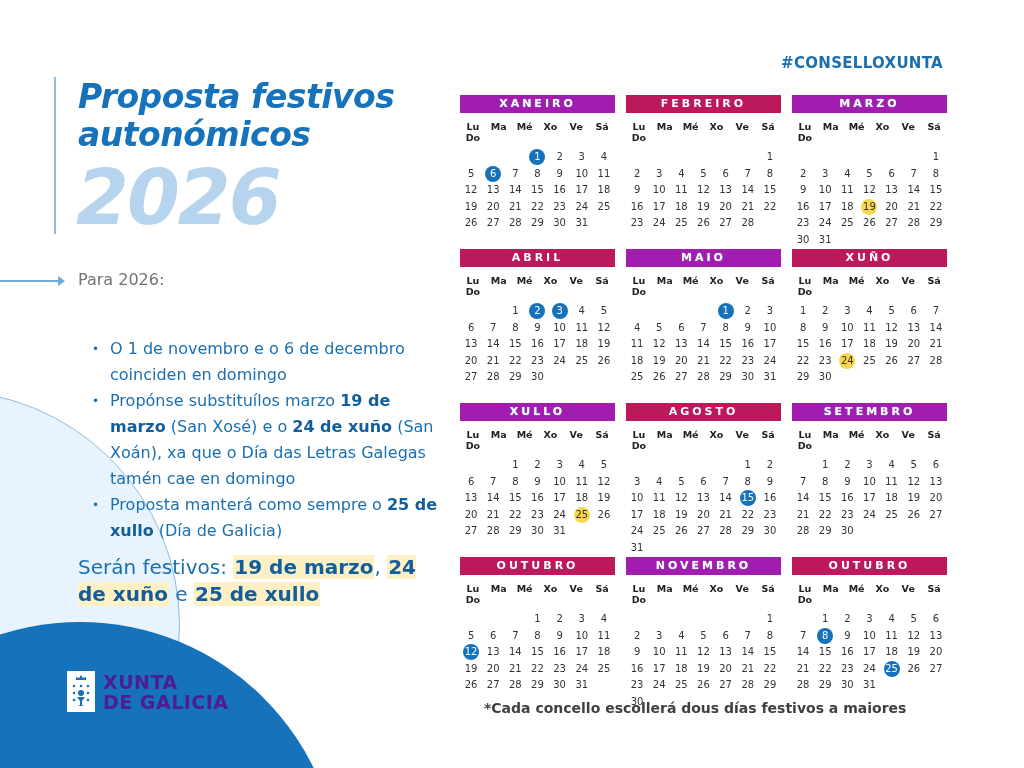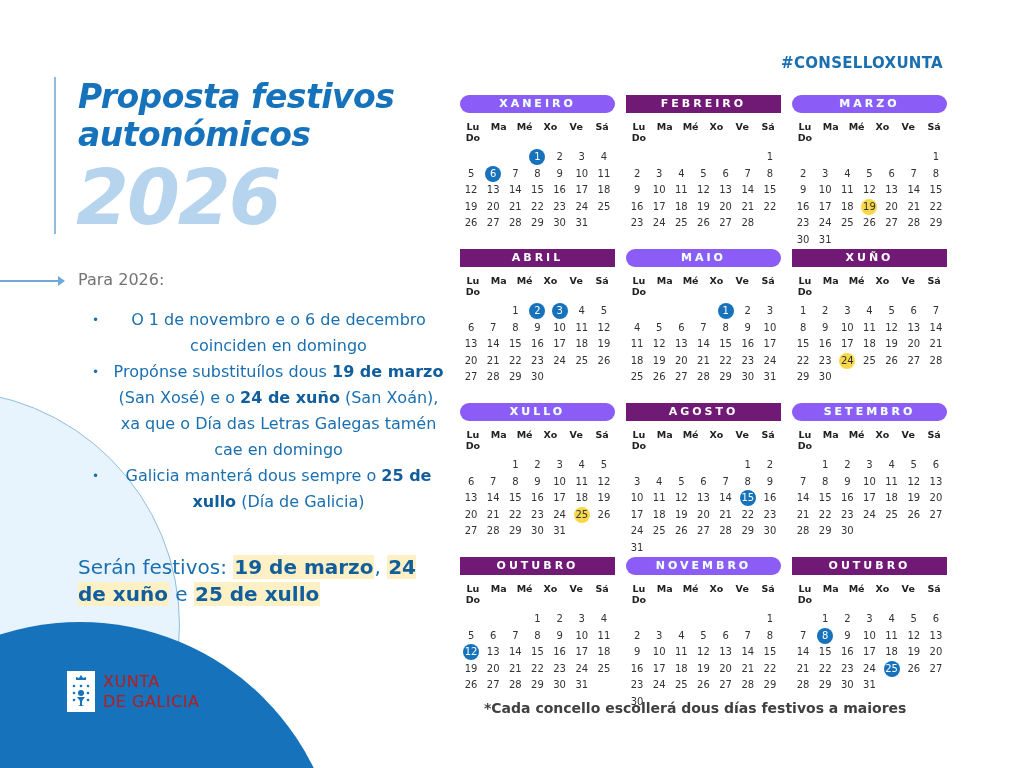--- a/index.html
+++ b/index.html
@@ -20,42 +20,42 @@
     .title { position:absolute; left:78px; top:78px; font-family:"DejaVu Sans", sans-serif;
       font-style:italic; font-weight:bold; color:#1572bb; font-size:33px; line-height:38px; letter-spacing:-0.5px; }
     .year { position:absolute; left:76px; top:158px; font-style:italic; font-weight:bold;
       color:#b7d4ee; font-size:76px; line-height:80px; letter-spacing:-2px; }
 
     .arrow { position:absolute; left:0; top:280px; width:62px; height:2px; background:#6fa9d8; }
     .arrow-head { position:absolute; left:58px; top:276px; width:0; height:0;
       border-top:5px solid transparent; border-bottom:5px solid transparent; border-left:7px solid #6fa9d8; }
 
     .para { position:absolute; left:78px; top:270px; font-size:16px; color:#737373; }
-    .bullets { position:absolute; left:92px; top:307px; width:355px; list-style:none; font-size:16px; line-height:26px; color:#1a6fb0;text-align:center; }
+    .bullets { position:absolute; left:92px; top:336px; width:355px; list-style:none; font-size:16px; line-height:26px; color:#1a6fb0; }
     .bullets li { position:relative; padding-left:18px; }
     .bullets li::before { content:"•"; position:absolute; left:0; top:0; font-size:12px; }
     .bullets b { color:#125e9c; }
 
     .summary { position:absolute; left:78px; top:554px; width:370px; font-size:20px; line-height:27px; color:#1a6fb0; }
     .hl { background:#fdf0c4; font-weight:bold; color:#125e9c; padding:0 1px; }
 
     .logo { position:absolute; left:67px; top:671px; display:flex; align-items:center; gap:8px; }
     .logo-mark { width:28px; height:41px; background:#fff; position:relative; }
-    .logo-text { color:#b91c1c; font-size:16px; line-height:20px; letter-spacing:0.5px; }
+    .logo-text { color:#4c1d95; font-size:19px; line-height:20px; letter-spacing:0.5px;font-weight:bold; }
 
     .hashtag { position:absolute; right:81px; top:54px; font-weight:bold; font-size:15px; color:#1a6fb0; letter-spacing:0.3px; }
 
     .cal-grid { position:absolute; left:460px; top:95px; width:488px; display:grid;
       grid-template-columns: 155px 155px 155px; column-gap:11px; row-gap:0; }
     .month { height:154px; }
     .month.row4 { height:160px; }
     .month-head { height:18px; text-align:center; font-size:11px; font-weight:bold; letter-spacing:3px;
       line-height:18px; color:#ffffff; }
-    .month-head.light { background:#8b5cf6; color:#f5fafe; text-shadow:0 0 1px #9bbfe0;border-radius:9px; }
-    .month-head.dark { background:#701a75; }
+    .month-head.light { background:#a21caf; color:#f5fafe; text-shadow:0 0 1px #9bbfe0; }
+    .month-head.dark { background:#be185d; }
     .dow { display:grid; grid-template-columns:repeat(6, 1fr); margin-top:8px; font-size:9.5px; font-weight:bold; color:#222; text-align:center; }
     .days { display:grid; grid-template-columns:repeat(7, 1fr); margin-top:6px; font-size:10px; color:#333; text-align:center; row-gap:0; }
     .day { height:16.5px; line-height:16.5px; position:relative; }
     .day span { display:inline-block; width:16px; height:16px; line-height:16px; border-radius:50%; }
     .day.nat span { background:#1572bb; color:#fff; }
     .day.aut span { background:#f8d84a; color:#333; }
 
     .footnote { position:absolute; left:484px; top:700px; font-weight:bold; font-size:14px; color:#404040; }
   </style>
 </head>
@@ -71,22 +71,22 @@
   <div>autonómicos</div>
 </div>
 <div class="year">2026</div>
 
 <div class="arrow"></div>
 <div class="arrow-head"></div>
 <div class="para">Para 2026:</div>
 
 <ul class="bullets" id="bullets">
     <li><span>O 1 de novembro e o 6 de decembro coinciden en domingo</span></li>
-    <li><span>Propónse substituílos dous </span><b>19 de marzo</b><span> (San Xosé) e o </span><b>24 de xuño</b><span> (San Xoán), xa que o Día das Letras Galegas tamén cae en domingo</span></li>
-    <li><span>Galicia manterá dous sempre o </span><b>25 de xullo</b><span> (Día de Galicia)</span></li>
+    <li><span>Propónse substituílos marzo </span><b>19 de marzo</b><span> (San Xosé) e o </span><b>24 de xuño</b><span> (San Xoán), xa que o Día das Letras Galegas tamén cae en domingo</span></li>
+    <li><span>Proposta manterá como sempre o </span><b>25 de xullo</b><span> (Día de Galicia)</span></li>
   </ul>
 
 <div class="summary">
   <span>Serán festivos: </span><span class="hl">19 de marzo</span><span>, </span><span class="hl">24 de xuño</span><span> e </span><span class="hl">25 de xullo</span>
 </div>
 
 <div class="logo">
   <div class="logo-mark">
     <svg width="28" height="41" viewBox="0 0 28 41">
       <rect width="28" height="41" fill="#fff"></rect>

